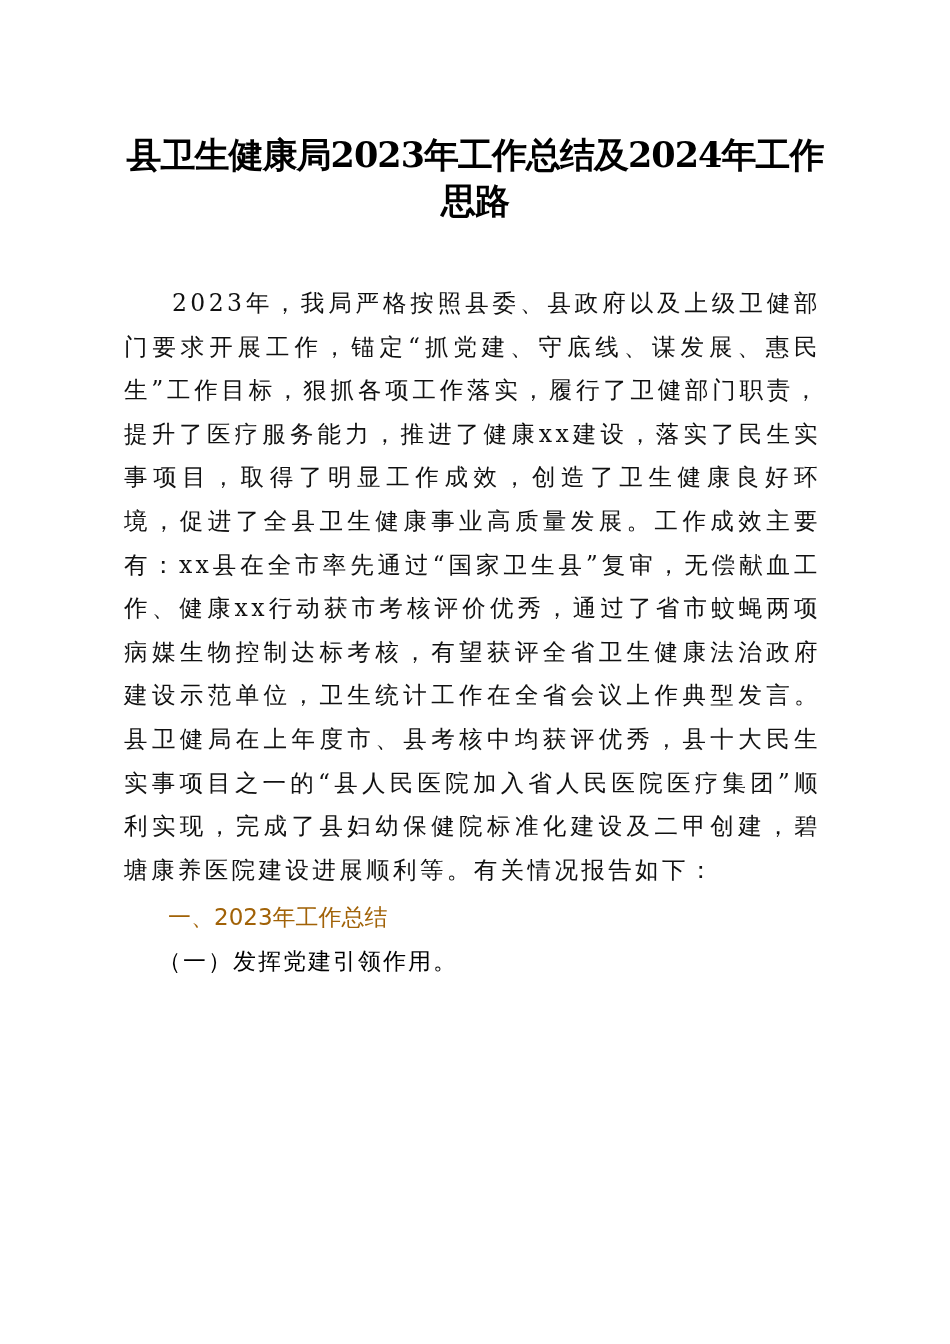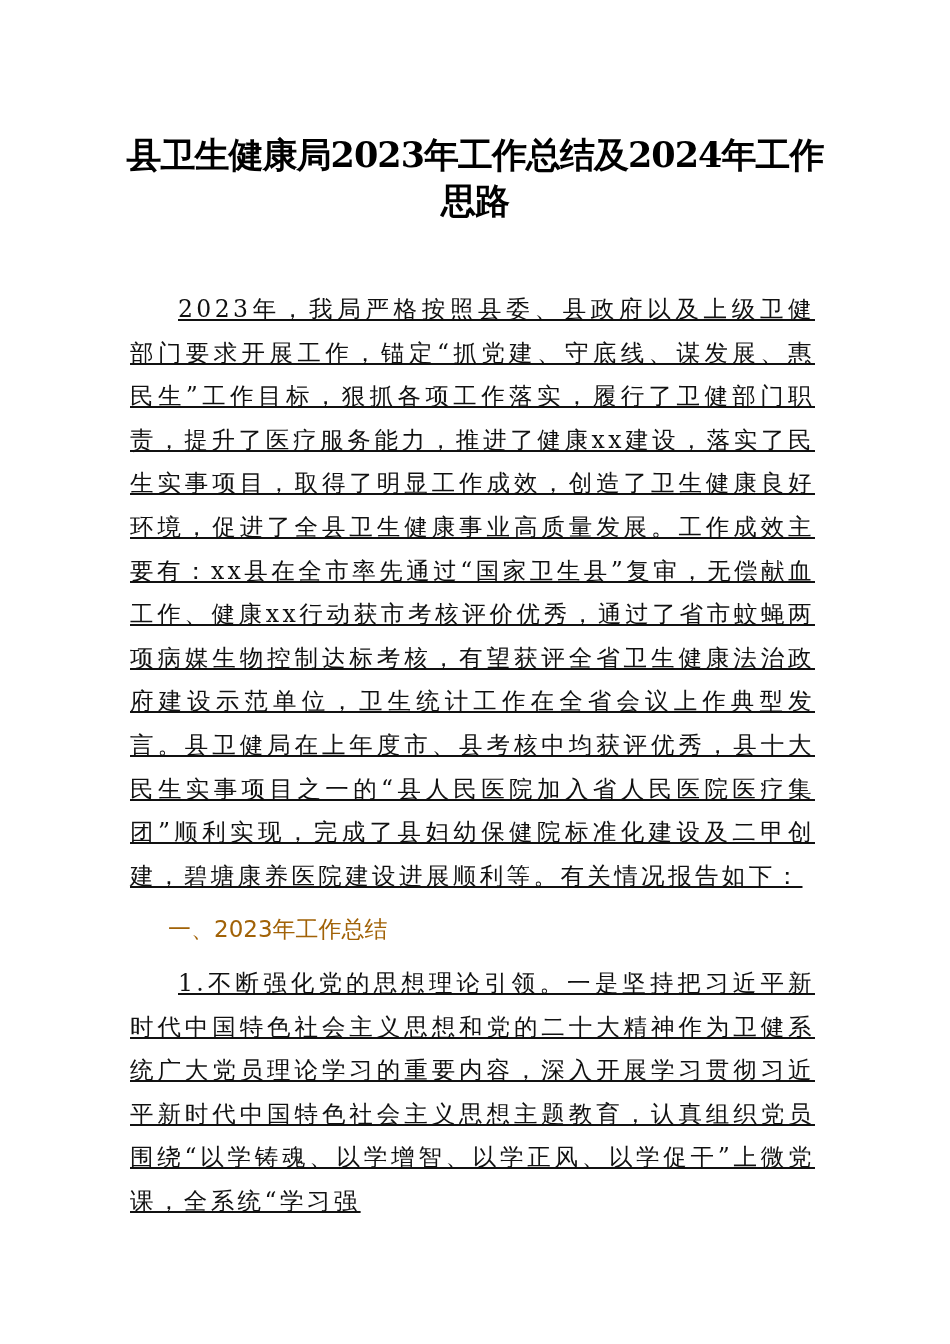--- a/index.html
+++ b/index.html
@@ -40,26 +40,25 @@
       position: absolute;
       left: 120px;
       top: 278px;
       width: 705px;
       font-family: "DejaVu Serif", "Liberation Serif", serif;
       font-size: 23.5px;
       line-height: 43.6px;
       color: #111111;
     }
     .para {
-      margin: 10px;
+      margin: 4px;
       text-align: justify;
       text-align-last: left;
       text-indent: 48px;
       letter-spacing: 3.4px;
-      text-decoration: underline;
     }
     .heading-1 {
       margin: 0;
       text-indent: 48px;
       font-family: "DejaVu Sans", "Liberation Sans", sans-serif;
       font-size: 23px;
       letter-spacing: 0px;
       color: #a16207;
     }
     .heading-2 {
@@ -73,15 +72,15 @@
   </style>
 </head>
 <body>
 
 <div class="page">
   <h1 class="title">县卫生健康局2023年工作总结及2024年工作思路</h1>
 
   <div class="body-text">
     <p class="para">2023年，我局严格按照县委、县政府以及上级卫健部门要求开展工作，锚定“抓党建、守底线、谋发展、惠民生”工作目标，狠抓各项工作落实，履行了卫健部门职责，提升了医疗服务能力，推进了健康xx建设，落实了民生实事项目，取得了明显工作成效，创造了卫生健康良好环境，促进了全县卫生健康事业高质量发展。工作成效主要有：xx县在全市率先通过“国家卫生县”复审，无偿献血工作、健康xx行动获市考核评价优秀，通过了省市蚊蝇两项病媒生物控制达标考核，有望获评全省卫生健康法治政府建设示范单位，卫生统计工作在全省会议上作典型发言。县卫健局在上年度市、县考核中均获评优秀，县十大民生实事项目之一的“县人民医院加入省人民医院医疗集团”顺利实现，完成了县妇幼保健院标准化建设及二甲创建，碧塘康养医院建设进展顺利等。有关情况报告如下：</p>
     <p class="heading-1">一、2023年工作总结</p>
-    <p class="para">1.不断强化党的思想理论引领。一是坚持把习近平新时代中国特色社会主义思想和党的二十大精神作为卫健系统广大党员理论学习的重要内容，深入开展学习贯彻习近平新时代中国特色社会主义思想主题教育，认真组织党员围绕“以学铸魂、以学增智、以学正风、以学促干”上微党课，全系统“学习强</p>
+    <p class="heading-2">（一）发挥党建引领作用。</p>
   </div>
 </div>
 
 </body></html>

